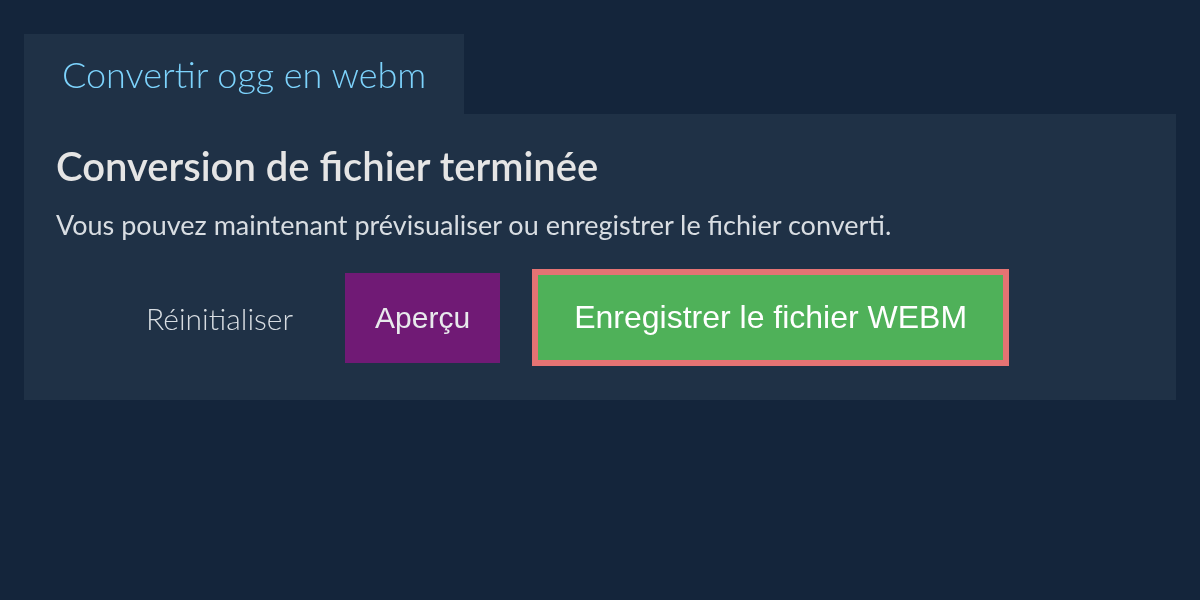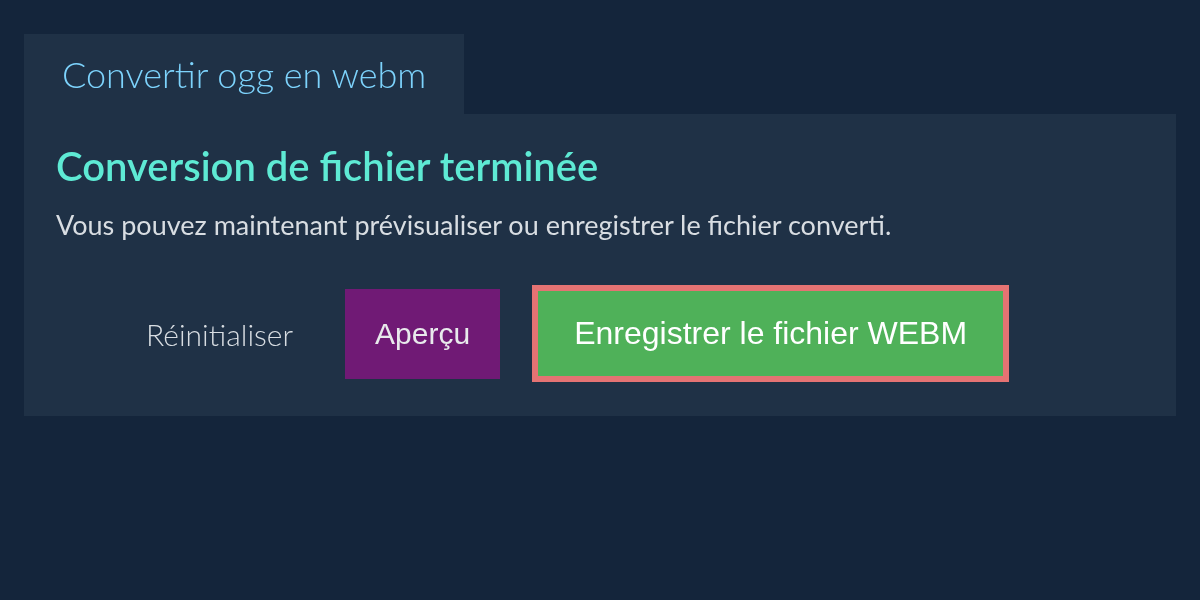--- a/index.html
+++ b/index.html
@@ -24,30 +24,30 @@
       color: #7dd3fc;
       font-size: 36px;
       font-weight: 300;
     }
     .panel {
       background-color: #1f3146;
       padding: 28px 32px 34px 32px;
       width: 1152px;
     }
     .heading {
-      color: #5eead4;
+      color: #e5e5e5;
       font-size: 40px;
       font-weight: 600;
       margin-bottom: 18px;
     }
     .description {
       color: #d8dde2;
       font-size: 27px;
       font-weight: 400;
-      margin-bottom: 44px;
+      margin-bottom: 28px;
     }
     .button-row {
       display: flex;
       align-items: center;
       gap: 32px;
     }
     .reset-link {
       color: #d8dde2;
       font-size: 30px;
       font-weight: 300;

